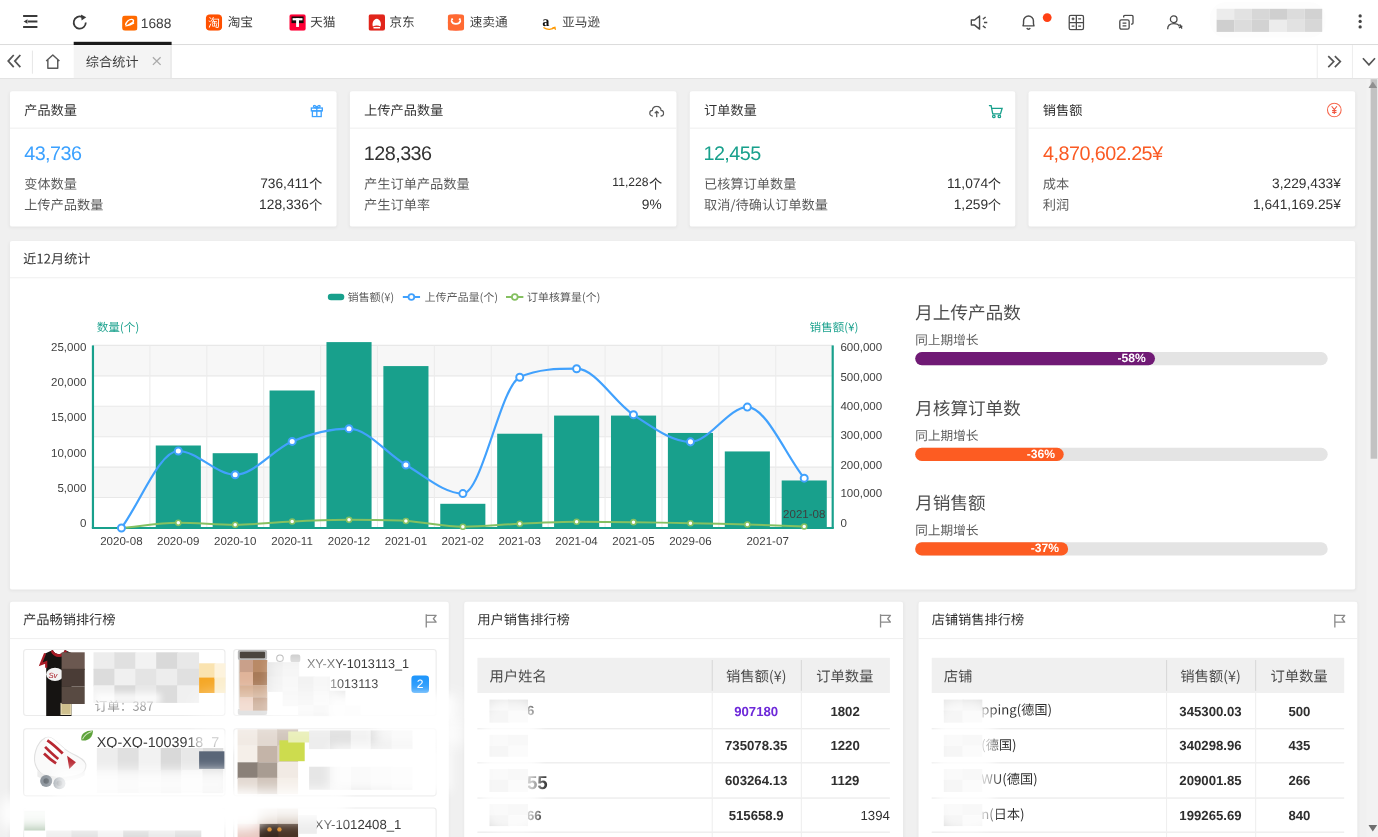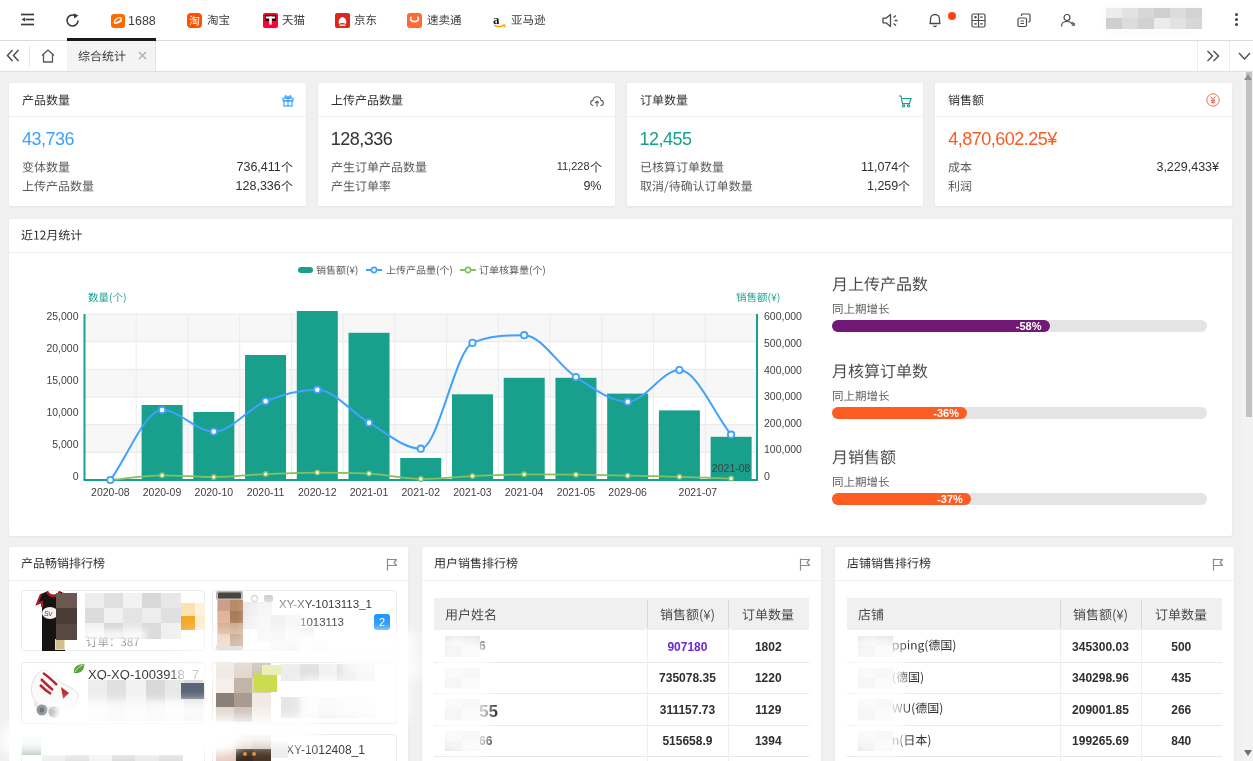--- a/index.html
+++ b/index.html
@@ -327,20 +327,21 @@
         <use href="#g672c" x="1000"></use>
       </g>
     </svg>
 <div class="a" style="left:935.25px;top:160.0px;width:283.75px;font-size:12.5px;color:#303030;text-align:right">3,229,433¥</div>
 <svg class="" style="position:absolute;left:948.2px;top:180.0px;overflow:visible" width="24.0" height="12.0" viewBox="0 -880 2000 1000" fill="#595959">
       <g transform="scale(1,-1)">
         <use href="#g5229" x="0"></use>
         <use href="#g6da6" x="1000"></use>
       </g>
     </svg>
+<div class="a" style="left:935.25px;top:179.0px;width:283.75px;font-size:12.5px;color:#303030;text-align:right">1,641,169.25¥</div>
 <svg class="a" style="left:282px;top:95px" width="12" height="12" viewBox="0 0 12 12">
 <g stroke="#3ba1ff" stroke-width="1.2" fill="none">
 <rect x="1" y="3.2" width="10" height="2.6"></rect>
         <rect x="2" y="5.8" width="8" height="5.2"></rect>
 <path d="M6 3.2 V11 M6 3.2 C4.5 3.2 2.8 2.6 3 1.4 C3.2 0.4 5.4 0.8 6 3.2 C6.6 0.8 8.8 0.4 9 1.4 C9.2 2.6 7.5 3.2 6 3.2"></path>
       </g>
     </svg>
 <svg class="a" style="left:590px;top:96px" width="14" height="11" viewBox="0 0 14 11">
 <path d="M3.5 9.5 C1.6 9.5 0.7 8.2 0.7 6.9 C0.7 5.6 1.6 4.6 3 4.4 C3.2 2.3 4.9 0.7 7 0.7 C9.1 0.7 10.8 2.3 11 4.4 C12.4 4.6 13.3 5.6 13.3 6.9 C13.3 8.2 12.4 9.5 10.5 9.5" stroke="#595959" stroke-width="1.1" fill="none"></path>
 <path d="M7 10.5 V5.5 M5.2 7 L7 5.2 L8.8 7" stroke="#595959" stroke-width="1.1" fill="none"></path>
@@ -830,28 +831,28 @@
 <div class="a" style="left:727.6px;top:639.5px;width:81.4px;text-align:center;font-size:12px;font-weight:bold;color:#2f2f2f">1802</div>
 <div class="a" style="left:479.0px;top:639.0px;font-size:12px;font-weight:bold;color:#2f2f2f">6</div>
 <div class="a" style="left:434.0px;top:693.0px;width:375.0px;height:1px;background:#e8e8e8"></div>
 <div class="a" style="left:647.3px;top:661.5px;width:1px;height:31.5px;background:#efefef"></div>
 <div class="a" style="left:727.6px;top:661.5px;width:1px;height:31.5px;background:#efefef"></div>
 <div class="a" style="left:647.3px;top:671.0px;width:80.3px;text-align:center;font-size:12px;font-weight:bold;color:#2f2f2f">735078.35</div>
 <div class="a" style="left:727.6px;top:671.0px;width:81.4px;text-align:center;font-size:12px;font-weight:bold;color:#2f2f2f">1220</div>
 <div class="a" style="left:434.0px;top:724.5px;width:375.0px;height:1px;background:#e8e8e8"></div>
 <div class="a" style="left:647.3px;top:693.0px;width:1px;height:31.5px;background:#efefef"></div>
 <div class="a" style="left:727.6px;top:693.0px;width:1px;height:31.5px;background:#efefef"></div>
-<div class="a" style="left:647.3px;top:702.5px;width:80.3px;text-align:center;font-size:12px;font-weight:bold;color:#2f2f2f">311157.73</div>
+<div class="a" style="left:647.3px;top:702.5px;width:80.3px;text-align:center;font-size:12px;font-weight:bold;color:#2f2f2f">603264.13</div>
 <div class="a" style="left:727.6px;top:702.5px;width:81.4px;text-align:center;font-size:12px;font-weight:bold;color:#2f2f2f">1129</div>
 <div class="a" style="left:479.0px;top:702.0px;font-size:17px;font-weight:bold;color:#2f2f2f">55</div>
 <div class="a" style="left:434.0px;top:756.0px;width:375.0px;height:1px;background:#e8e8e8"></div>
 <div class="a" style="left:647.3px;top:724.5px;width:1px;height:31.5px;background:#efefef"></div>
 <div class="a" style="left:727.6px;top:724.5px;width:1px;height:31.5px;background:#efefef"></div>
 <div class="a" style="left:647.3px;top:734.0px;width:80.3px;text-align:center;font-size:12px;font-weight:bold;color:#2f2f2f">515658.9</div>
-<div class="a" style="left:727.6px;top:734.0px;width:81.4px;text-align:center;font-size:12px;font-weight:bold;color:#2f2f2f">1394</div>
+<div class="a" style="left:727.6px;top:734.0px;width:81.4px;text-align:right;font-size:12px;font-weight:normal;color:#2f2f2f">1394</div>
 <div class="a" style="left:479.0px;top:733.5px;font-size:12px;font-weight:bold;color:#2f2f2f">66</div>
 
 <div class="a" style="left:647.3px;top:756.0px;width:1px;height:31.5px;background:#efefef"></div>
 <div class="a" style="left:727.6px;top:756.0px;width:1px;height:31.5px;background:#efefef"></div>
 <div class="a" style="left:445.0px;top:636.0px;width:17.50px;height:10.50px;background:#e6e6e6"></div>
     <div class="a" style="left:462.0px;top:636.0px;width:17.50px;height:10.50px;background:#dedede"></div>
     <div class="a" style="left:445.0px;top:646.0px;width:17.50px;height:10.50px;background:#d6d6d6"></div>
     <div class="a" style="left:462.0px;top:646.0px;width:17.50px;height:10.50px;background:#eeeeee"></div>
 <div class="a" style="left:445.0px;top:667.5px;width:17.50px;height:10.50px;background:#e6e6e6"></div>
     <div class="a" style="left:462.0px;top:667.5px;width:17.50px;height:10.50px;background:#dedede"></div>

